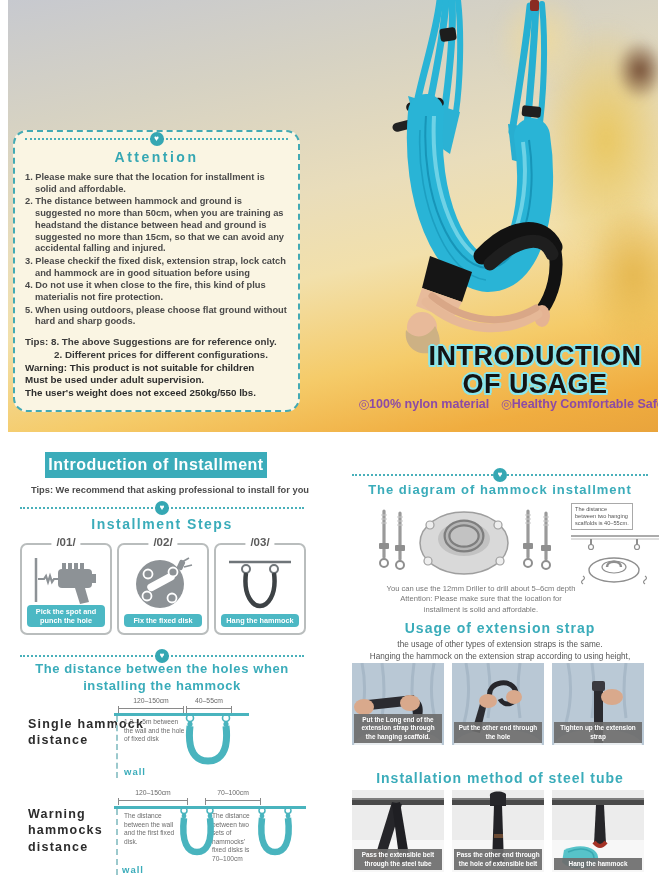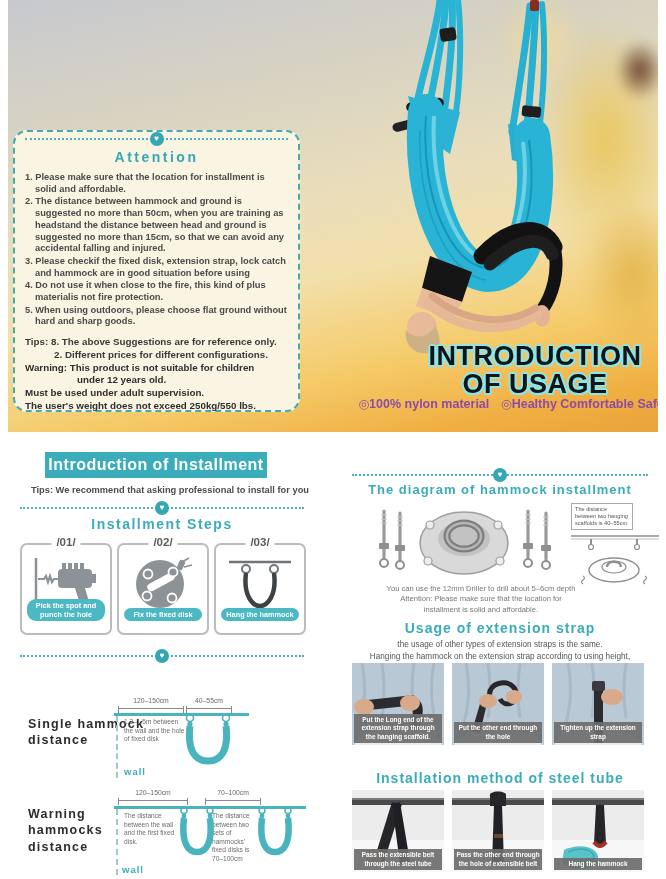--- a/index.html
+++ b/index.html
@@ -46,23 +46,23 @@
     font-weight:bold;font-size:16px;text-align:center;line-height:26px;letter-spacing:.5px;}
   #inst-tips{left:24px;top:485px;width:292px;text-align:center;font-size:9.3px;font-weight:bold;color:#4c4c4c;}
   #sep-left-1{left:20px;top:507px;width:284px;}
   #steps-title{left:16px;top:516px;width:292px;font-size:14px;letter-spacing:1.5px;}
 
   .step-card{position:absolute;top:543px;width:92px;height:92px;border:2px solid #b9bdbd;
     border-radius:7px;box-sizing:border-box;}
   .step-num{position:absolute;top:-9px;left:50%;transform:translateX(-50%);
     background:#fff;padding:0 5px;color:#5b5b5b;font-size:11.5px;font-weight:bold;white-space:nowrap;}
   .step-icon{position:absolute;left:50%;top:9px;transform:translateX(-50%);}
-  .step-label{position:absolute;left:50%;bottom:12px;transform:translateX(-50%);
+  .step-label{position:absolute;left:50%;bottom:6px;transform:translateX(-50%);
     background:#4cb8c4;color:#fff;font-size:7.3px;font-weight:bold;text-align:center;
-    border-radius:9px;padding:2px 4px;width:78px;box-sizing:border-box;line-height:1.25;}
+    border-radius:4px;padding:2px 4px;width:78px;box-sizing:border-box;line-height:1.25;}
   #sep-left-2{left:20px;top:653px;width:284px;}
   #dist-title{left:10px;top:661px;width:304px;font-size:13px;line-height:1.3;letter-spacing:.6px;}
 
   .diag-label{position:absolute;color:#2c2c2c;font-weight:bold;font-size:12.5px;letter-spacing:1.2px;line-height:1.3;}
   .dim-row{position:absolute;font-size:6.8px;color:#6a6a6a;}
   .dimline{position:absolute;border-top:1px solid #8a8a8a;}
   .dimline:before,.dimline:after{content:"";position:absolute;top:-3px;width:1px;height:7px;background:#8a8a8a;}
   .dimline:before{left:0;} .dimline:after{right:0;}
   .ceil{position:absolute;height:3px;background:#49b4be;}
   .wall-dash{position:absolute;width:0;border-left:2px dashed #9bc9cd;}
@@ -157,21 +157,20 @@
         <div class="it">3. Please checkif the fixed disk, extension strap, lock catch and hammock are in good situation before using</div>
         <div class="it">4. Do not use it when close to the fire, this kind of plus materialis not fire protection.</div>
         <div class="it">5. When using outdoors, please choose flat ground without hard and sharp goods.</div>
       </div>
       <div class="attn-tips">
         <div>Tips: 8. The above Suggestions are for reference only.</div>
         <div class="ind">2. Different prices for different configurations.</div>
       </div>
       <div class="attn-warn">
         <div>Warning: This product is not suitable for children</div>
-        <div class="ind">under 12 years old.</div>
         <div>Must be used under adult supervision.</div>
         <div>The user's weight does not exceed 250kg/550 lbs.</div>
       </div>
     </div>
   </div>
 
   <div id="inst-header" class="abs">Introduction of Installment</div>
   <div id="inst-tips" class="abs">Tips: We recommend that asking professional to install for you</div>
 
   <div id="sep-left-1" class="abs dotline">
@@ -216,20 +215,24 @@
       <circle cx="49" cy="15" r="4" fill="none" stroke="#6f7579" stroke-width="2"></circle>
       <path d="M21 19 C18 42 28 52 35 52 C42 52 52 42 49 19" stroke="#3d4245" stroke-width="4.5" fill="none"></path>
     </svg>
     <div class="step-label">Hang the hammock</div>
   </div>
 
   <div id="sep-left-2" class="abs dotline">
     <span class="heartdot">♥</span>
   </div>
 
+  <div id="dist-title" class="abs h-teal">
+    <div>The distance between the holes when</div>
+    <div>installing the hammock</div>
+  </div>
 
   <div class="diag-label" style="left:28px;top:716px;">
     <div>Single hammock</div>
     <div>distance</div>
   </div>
   <div class="dim-row" style="left:118px;top:697px;width:66px;text-align:center;">120–150cm</div>
   <div class="dim-row" style="left:186px;top:697px;width:46px;text-align:center;">40–55cm</div>
   <div class="dimline" style="left:118px;top:708px;width:66px;"></div>
   <div class="dimline" style="left:186px;top:708px;width:46px;"></div>
   <div class="ceil" style="left:114px;top:713px;width:135px;"></div>

